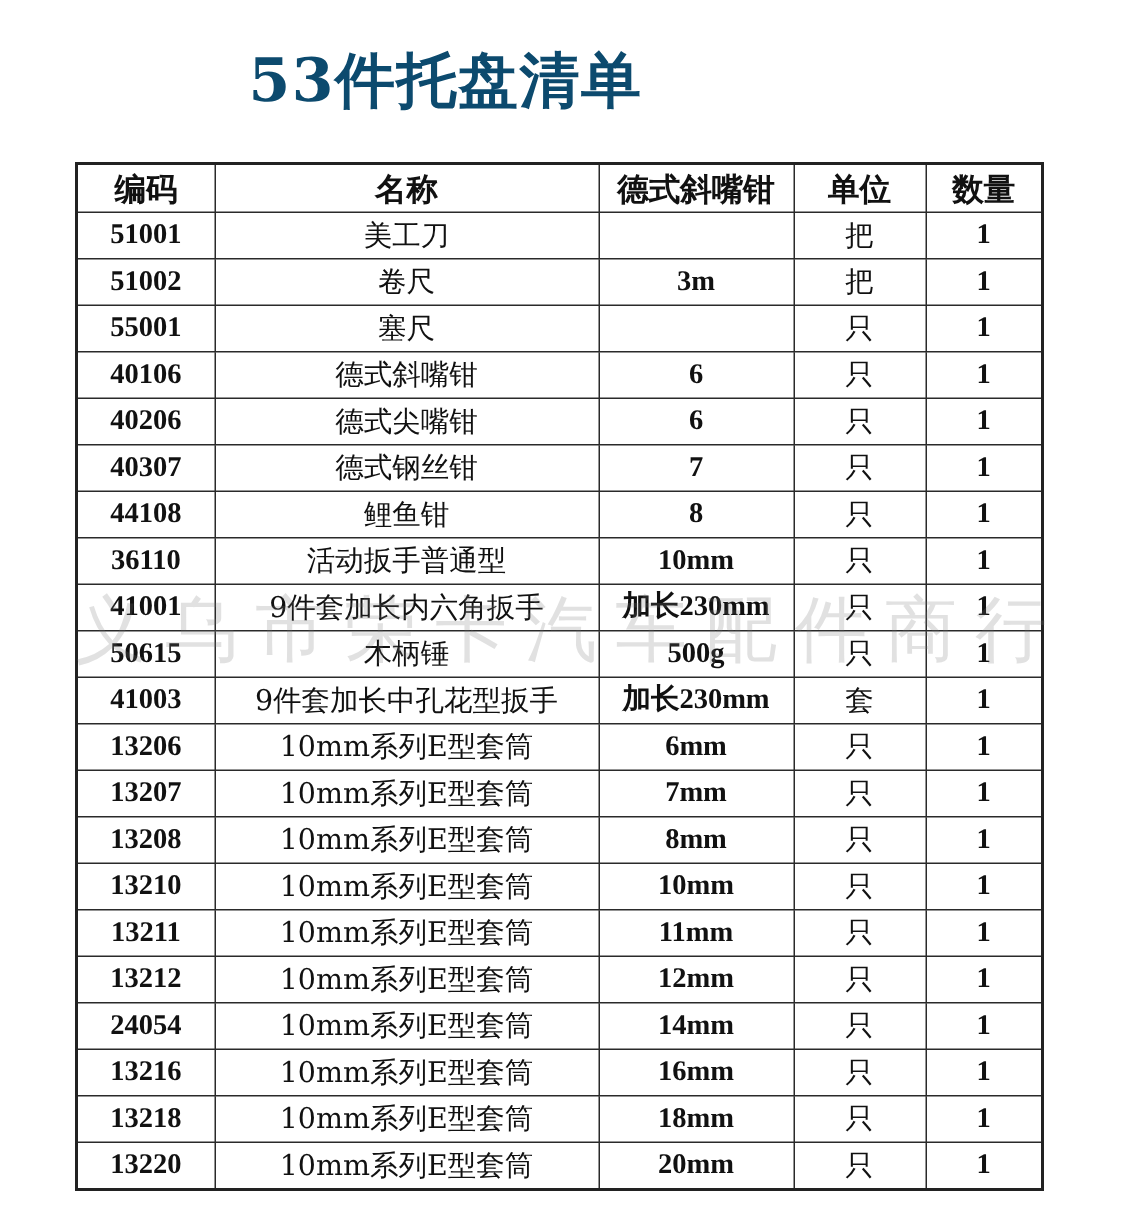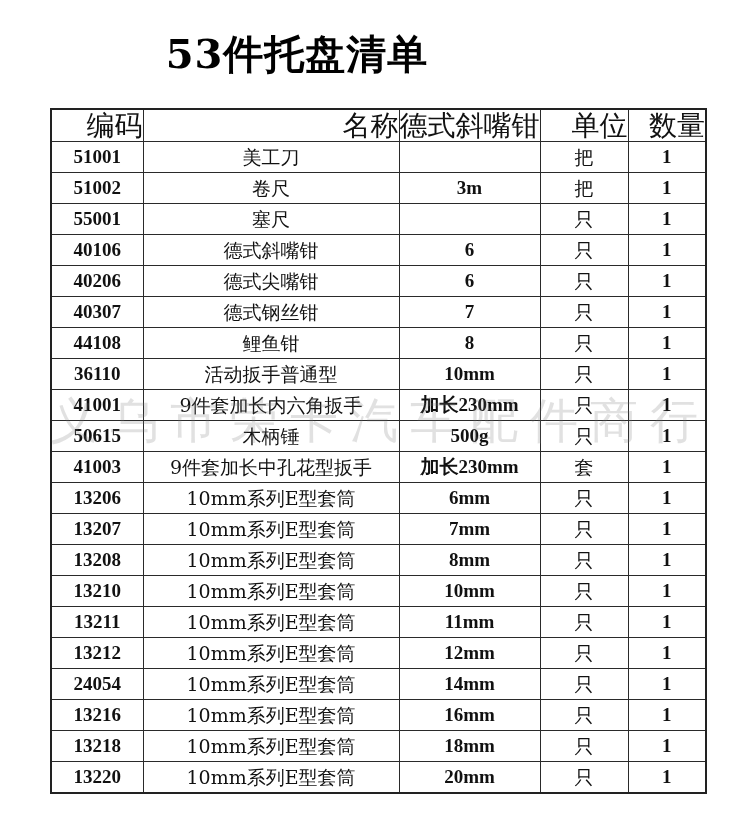--- a/index.html
+++ b/index.html
@@ -4,35 +4,35 @@
 <style>
   html, body { margin: 0; padding: 0; background: #ffffff; }
   body {
     width: 750px; height: 815px; position: relative; overflow: hidden;
     font-family: "DejaVu Serif", "Liberation Serif", serif;
     color: #111;
   }
   .title {
     position: absolute; left: 0; top: 26px; width: 594px;
     text-align: center; font-size: 40px; font-weight: bold; letter-spacing: 1px;
-    line-height: 56px; color: #000000;
+    line-height: 56px; color: #0c4a6e;
   }
   table.list {
     position: absolute; left: 50px; top: 108px;
     border-collapse: collapse;
     border: 2px solid #222;
     table-layout: fixed;
   }
   table.list td, table.list th {
     border: 1.5px solid #2a2a2a;
     height: 30px; padding: 0;
     text-align: center; vertical-align: middle;
     font-size: 19px; line-height: 20px; white-space: nowrap; overflow: hidden;
   }
-  table.list th { font-weight: normal; font-size: 28px; height: 31px; text-align: right; }
+  table.list th { font-weight: bold; font-size: 21px; height: 31px; }
   td.code { font-weight: bold; font-family: "Liberation Serif", serif; font-size: 20px; }
   td.name { font-weight: normal; }
   td.spec { font-weight: bold; font-family: "Liberation Serif", serif; font-size: 20px; margin-top: 48px; }
   td.unit { font-weight: normal; font-size: 20px; }
   td.qty { font-weight: bold; font-family: "Liberation Serif", serif; font-size: 20px; }
   col.c1 { width: 92px; } col.c2 { width: 256px; } col.c3 { width: 130px; }
   col.c4 { width: 88px; } col.c5 { width: 78px; }
   .watermark {
     position: absolute; left: 50px; top: 390px; width: 700px;
     font-family: "DejaVu Sans", sans-serif; font-size: 48px; letter-spacing: 12px;

